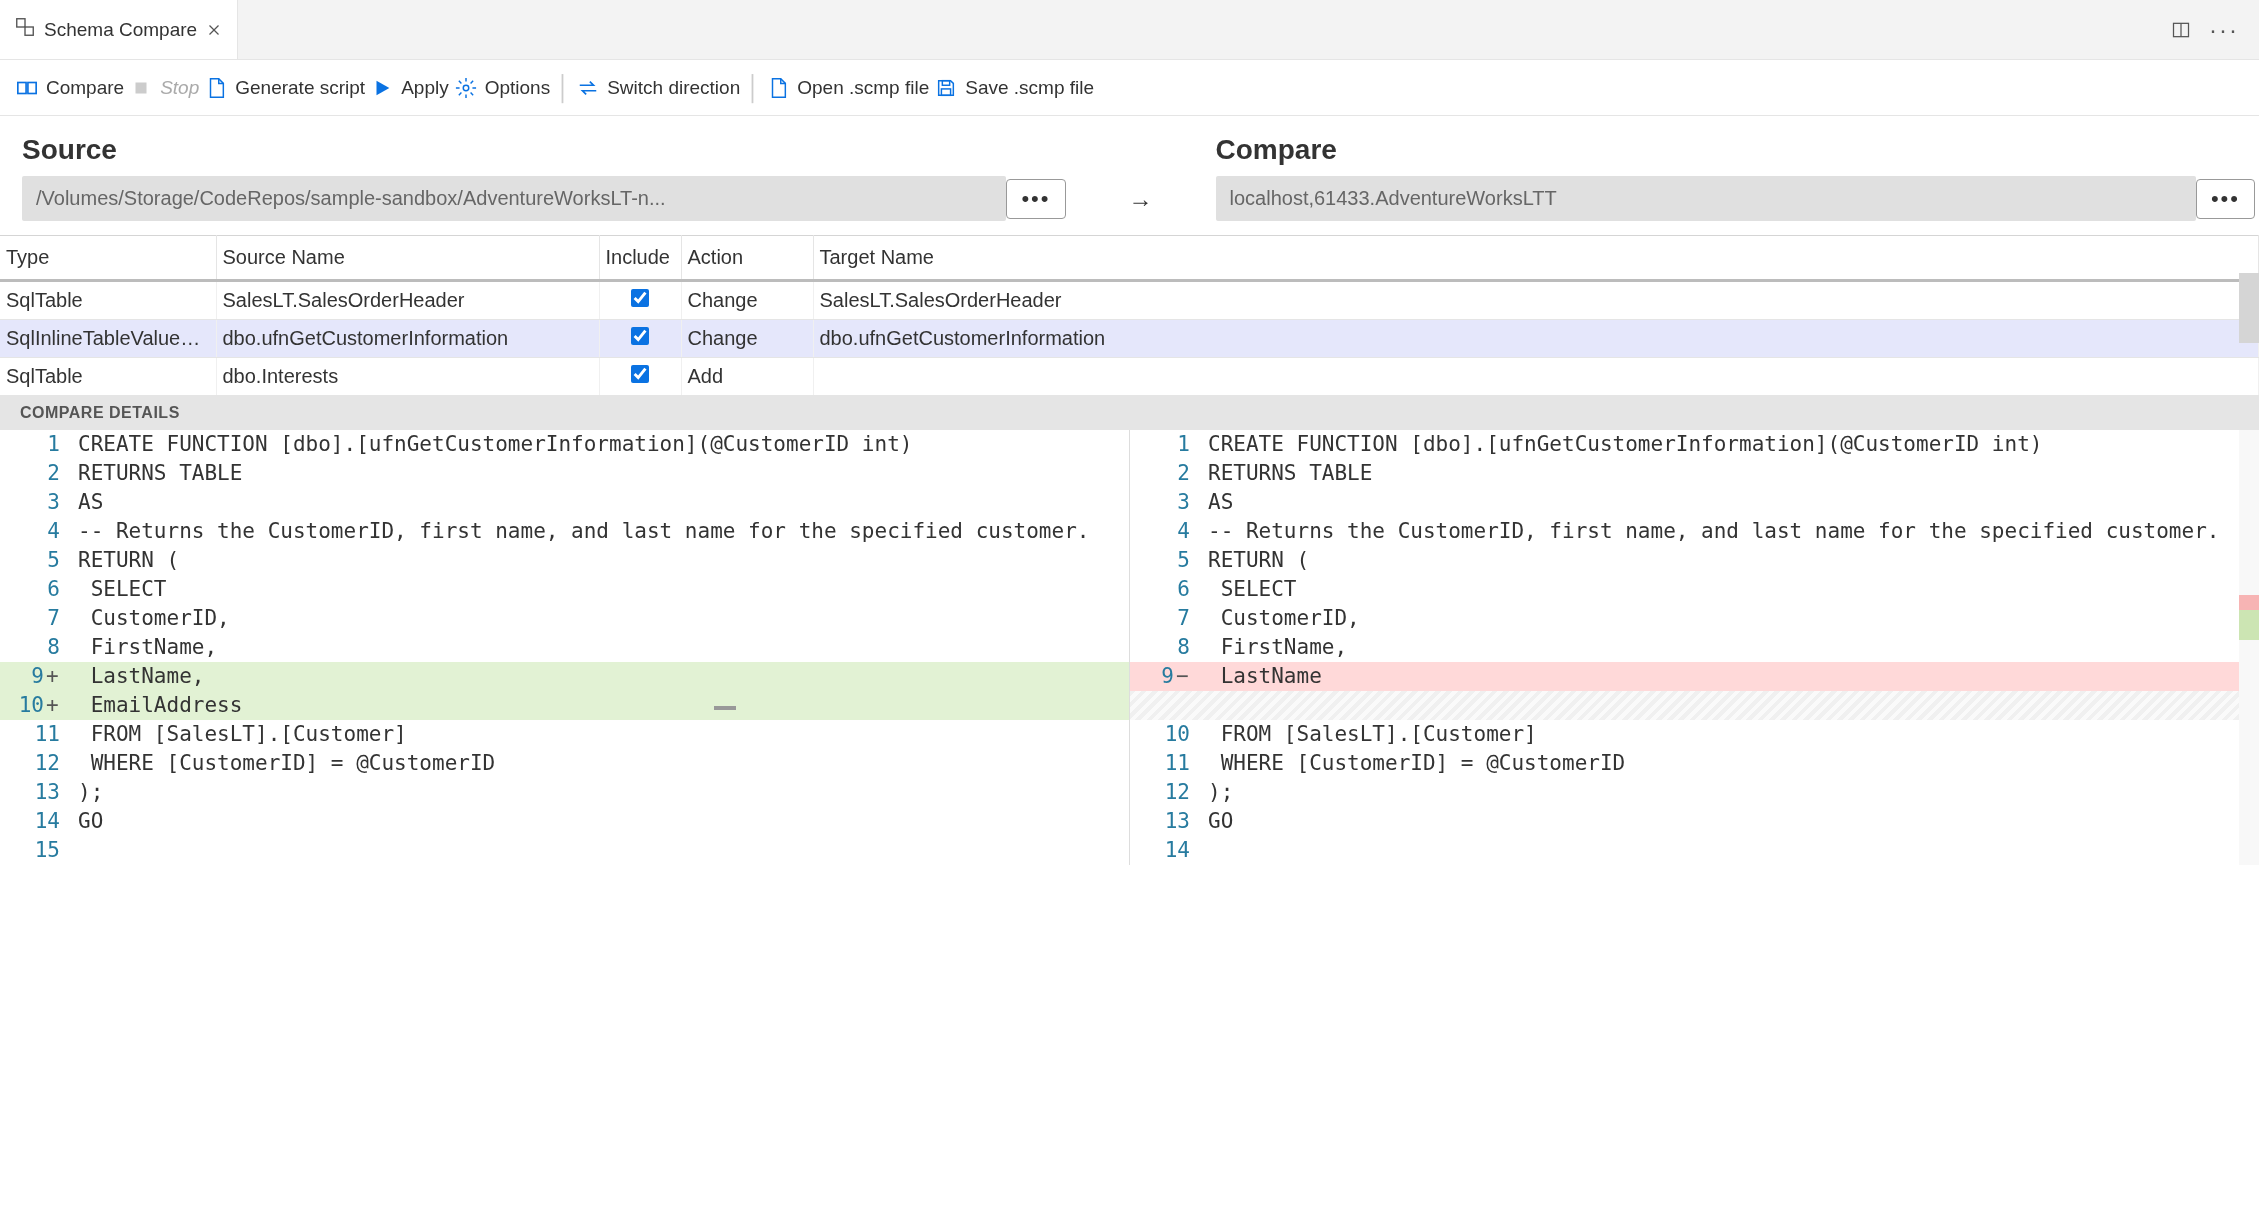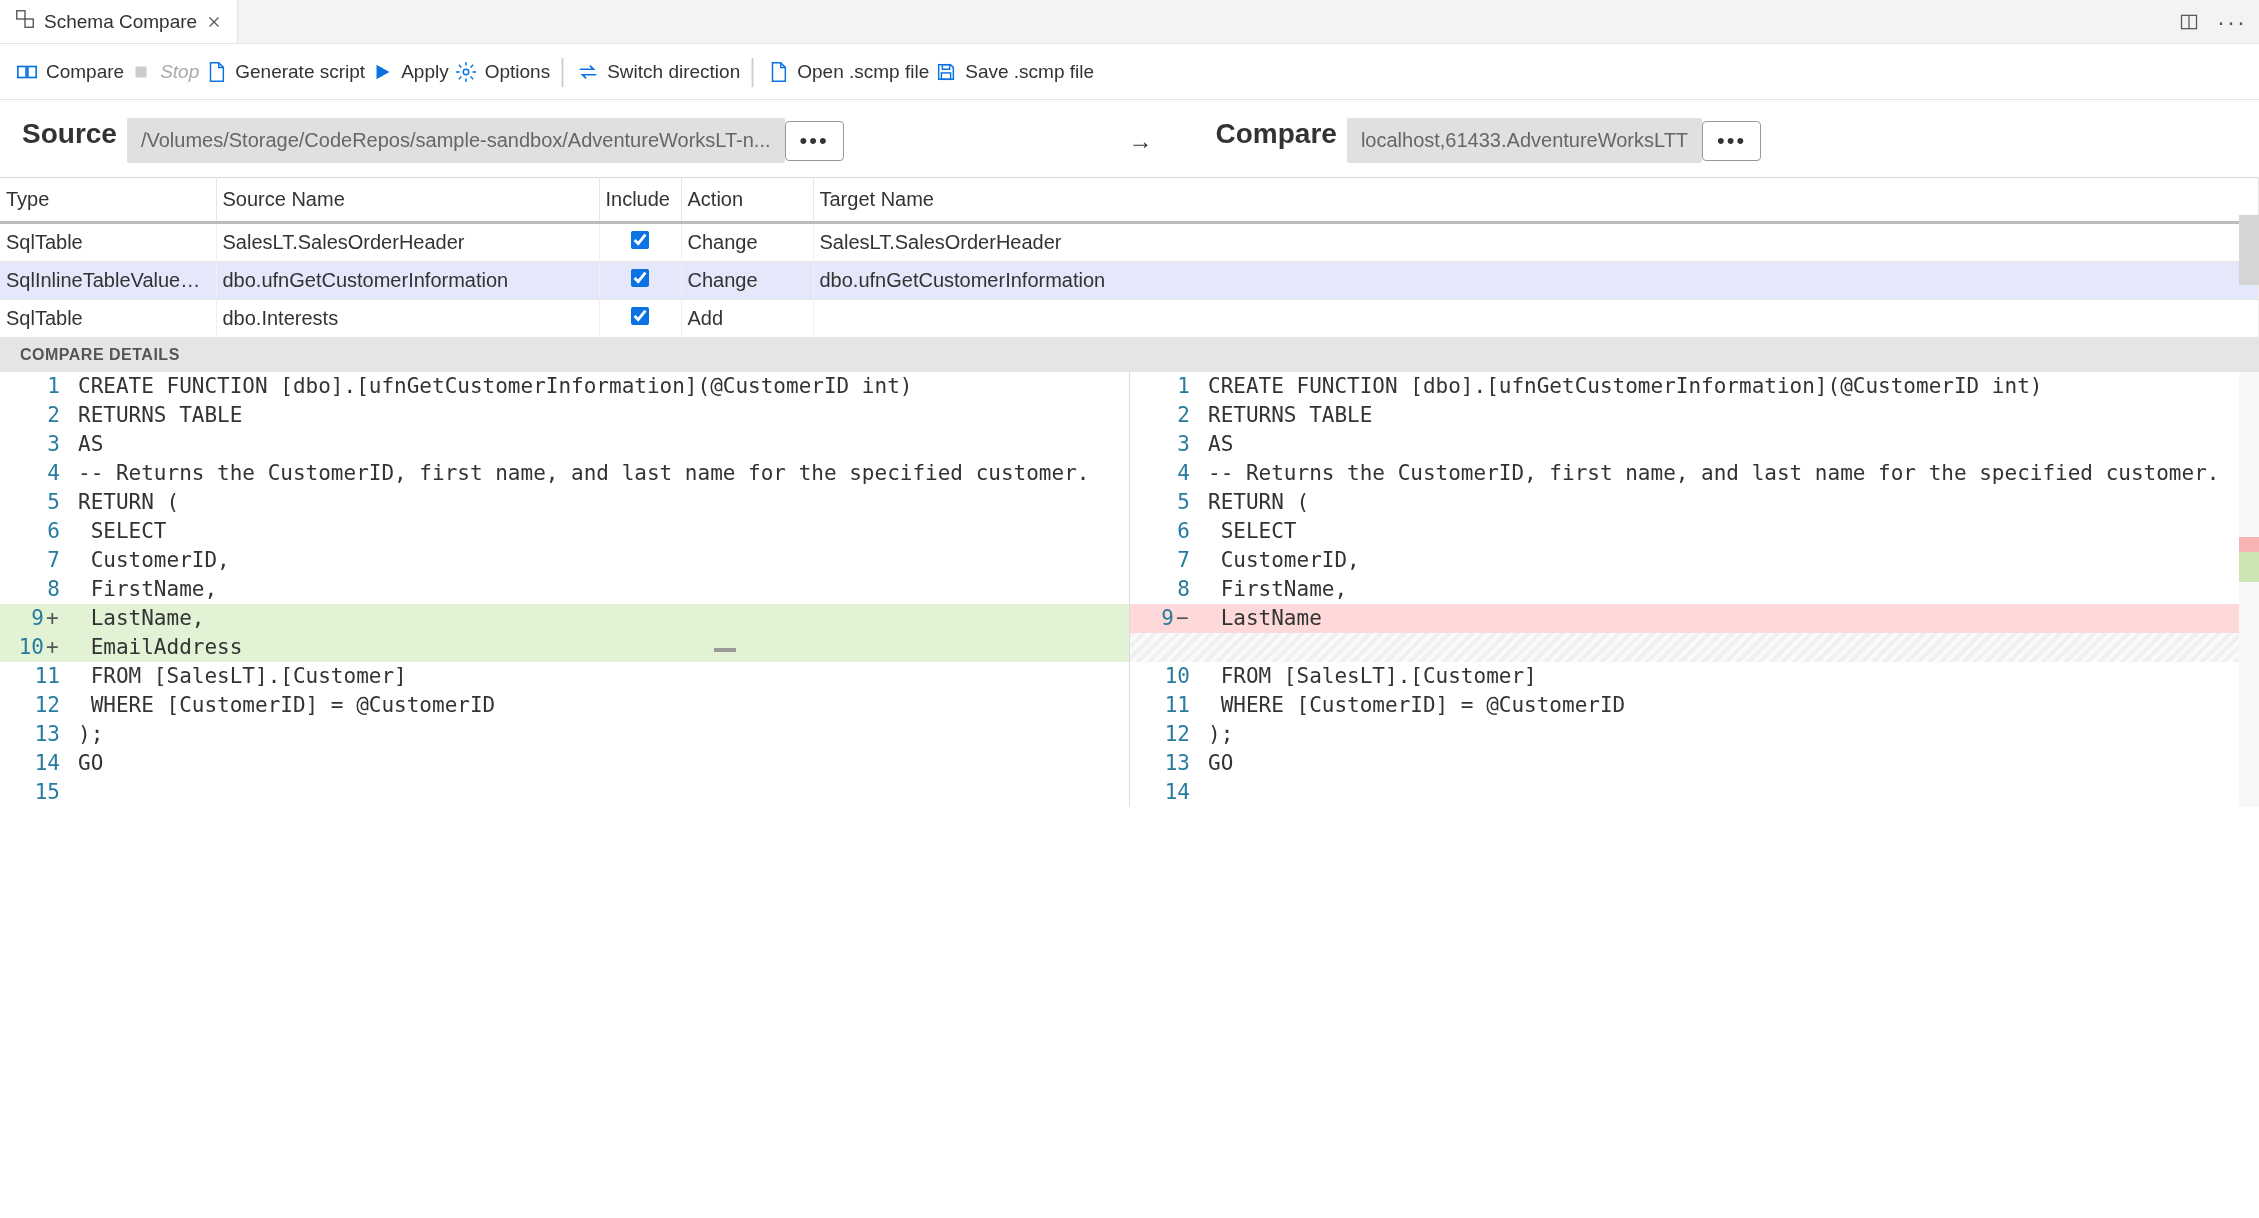--- a/index.html
+++ b/index.html
@@ -12,21 +12,22 @@
       font-size: 19px;
       color: #333;
       background: #fff;
     }
     
     .tab-bar {
       display: flex;
       align-items: center;
       background: #f3f3f3;
       border-bottom: 1px solid #e5e5e5;
-      height: 44px;
+      height: 60px;
+      padding-right: 8px;
     }
     .tab {
       display: flex;
       align-items: center;
       height: 100%;
       padding: 0 14px;
       background: #fff;
       border-right: 1px solid #e5e5e5;
       gap: 8px;
     }
@@ -86,21 +87,21 @@
     
     .src-target {
       display: flex;
       align-items: flex-end;
       padding: 18px 0 14px 22px;
       gap: 0;
     }
     .src-col, .tgt-col {
       flex: 1;
       display: flex;
-      flex-direction: row;
+      flex-direction: column;
       gap: 10px;
     }
     .st-heading {
       font-size: 28px;
       font-weight: 600;
       color: #333;
     }
     .st-input-row {
       display: flex;
       align-items: center;

